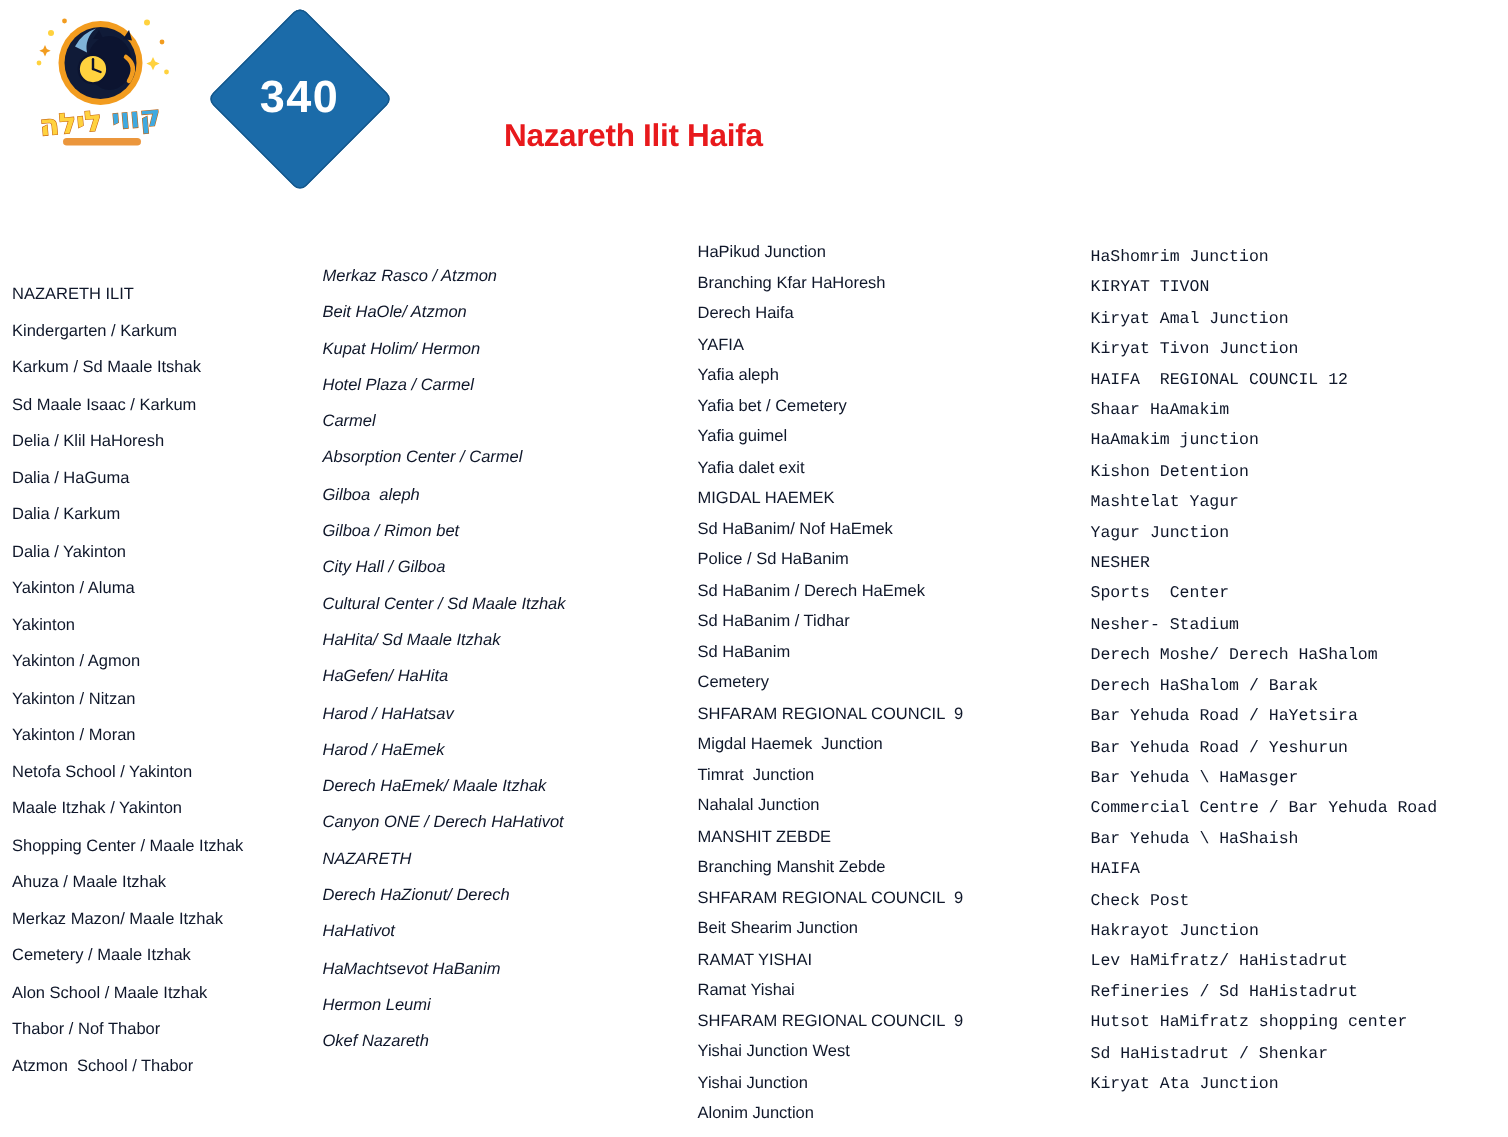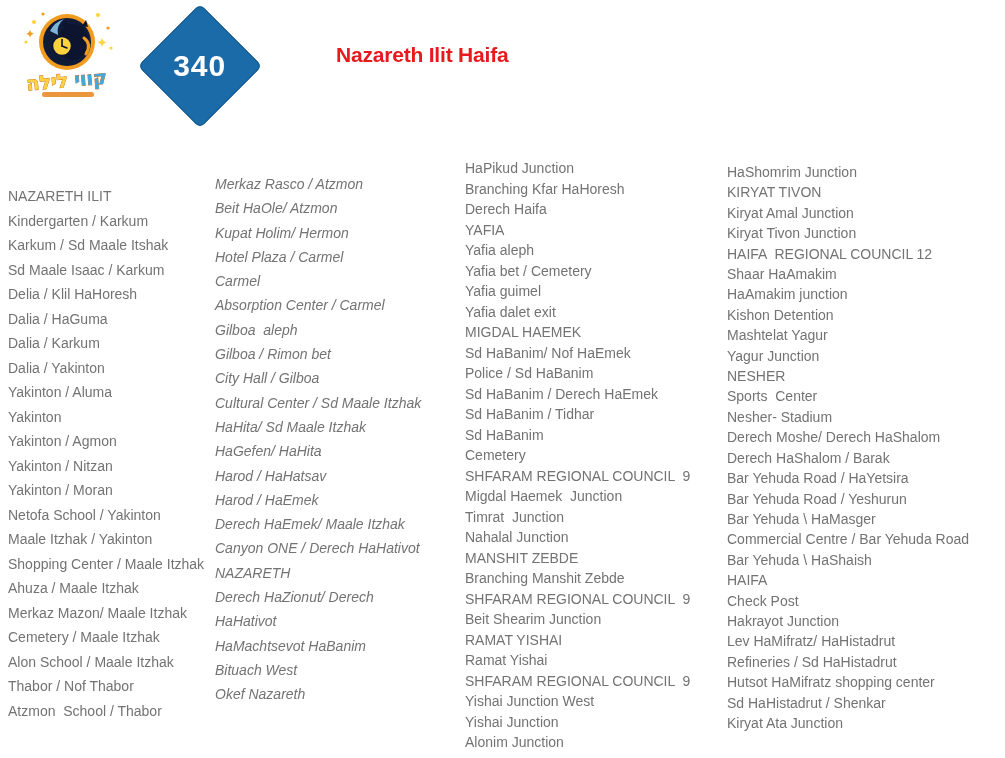--- a/index.html
+++ b/index.html
@@ -23,32 +23,32 @@
   }
   .route-diamond .num{
     transform:rotate(-45deg);
     color:#ffffff;font-size:30px;font-weight:bold;letter-spacing:1px;
   }
   .title{
     position:absolute;top:43px;
     color:#e8191c;font-size:21px;font-weight:bold;white-space:pre;
     letter-spacing:-0.2px;
   }
-  .title.route-title{left:336px;}
+  .title.route-title{left:336px;margin-top:36px;}
   .title.operator{left:557px;}
   
   .col{
     position:absolute;
-    color:#737373;font-size:14px;white-space:pre;
+    color:#0f172a;font-size:11px;white-space:pre;
   }
   .col .stop{white-space:pre;}
   .col-1{left:8px;  top:184px;line-height:24.5px;}
   .col-2{left:215px;top:172px;line-height:24.3px;font-style:italic;}
   .col-3{left:465px;top:158px;line-height:20.5px;}
-  .col-4{left:727px;top:162px;line-height:20.4px;}
+  .col-4{left:727px;top:162px;line-height:20.4px;font-family:Liberation Mono, monospace;}
 </style>
 </head>
 <body>
 
 <div class="stage">
 
   <div class="logo">
     <svg width="110" height="100" viewBox="0 0 110 100">
 
       <circle cx="22" cy="16" r="2" fill="#ffd23e"></circle>
@@ -83,17 +83,17 @@
   </div>
 
   <div class="route-diamond">
     <span class="num">340</span>
   </div>
 
   <div class="title route-title">Nazareth Ilit Haifa</div>
 
   <div class="col col-1"><div class="stop">NAZARETH ILIT</div><div class="stop">Kindergarten / Karkum</div><div class="stop">Karkum / Sd Maale Itshak</div><div class="stop">Sd Maale Isaac / Karkum</div><div class="stop">Delia / Klil HaHoresh</div><div class="stop">Dalia / HaGuma</div><div class="stop">Dalia / Karkum</div><div class="stop">Dalia / Yakinton</div><div class="stop">Yakinton / Aluma</div><div class="stop">Yakinton</div><div class="stop">Yakinton / Agmon</div><div class="stop">Yakinton / Nitzan</div><div class="stop">Yakinton / Moran</div><div class="stop">Netofa School / Yakinton</div><div class="stop">Maale Itzhak / Yakinton</div><div class="stop">Shopping Center / Maale Itzhak</div><div class="stop">Ahuza / Maale Itzhak</div><div class="stop">Merkaz Mazon/ Maale Itzhak</div><div class="stop">Cemetery / Maale Itzhak</div><div class="stop">Alon School / Maale Itzhak</div><div class="stop">Thabor / Nof Thabor</div><div class="stop">Atzmon  School / Thabor</div></div>
   <div class="col col-2"><div class="stop">Merkaz Rasco / Atzmon</div><div class="stop">Beit HaOle/ Atzmon</div><div class="stop">Kupat Holim/ Hermon</div><div class="stop">Hotel Plaza / Carmel</div><div class="stop">Carmel</div><div class="stop">Absorption Center / Carmel</div><div class="stop">Gilboa  aleph</div><div class="stop">Gilboa / Rimon bet</div><div class="stop">City Hall / Gilboa</div><div class="stop">Cultural Center / Sd Maale Itzhak</div><div class="stop">HaHita/ Sd Maale Itzhak</div><div class="stop">HaGefen/ HaHita</div><div class="stop">Harod / HaHatsav</div><div class="stop">Harod / HaEmek</div><div class="stop">Derech HaEmek/ Maale Itzhak</div><div class="stop">Canyon ONE / Derech HaHativot</div><div class="stop">NAZARETH</div><div class="stop">Derech HaZionut/ Derech
-HaHativot</div><div class="stop">HaMachtsevot HaBanim</div><div class="stop">Bituach West</div><div class="stop">Okef Nazareth</div></div>
+HaHativot</div><div class="stop">HaMachtsevot HaBanim</div><div class="stop">Hermon Leumi</div><div class="stop">Okef Nazareth</div></div>
   <div class="col col-3"><div class="stop">HaPikud Junction</div><div class="stop">Branching Kfar HaHoresh</div><div class="stop">Derech Haifa</div><div class="stop">YAFIA</div><div class="stop">Yafia aleph</div><div class="stop">Yafia bet / Cemetery</div><div class="stop">Yafia guimel</div><div class="stop">Yafia dalet exit</div><div class="stop">MIGDAL HAEMEK</div><div class="stop">Sd HaBanim/ Nof HaEmek</div><div class="stop">Police / Sd HaBanim</div><div class="stop">Sd HaBanim / Derech HaEmek</div><div class="stop">Sd HaBanim / Tidhar</div><div class="stop">Sd HaBanim</div><div class="stop">Cemetery</div><div class="stop">SHFARAM REGIONAL COUNCIL  9</div><div class="stop">Migdal Haemek  Junction</div><div class="stop">Timrat  Junction</div><div class="stop">Nahalal Junction</div><div class="stop">MANSHIT ZEBDE</div><div class="stop">Branching Manshit Zebde</div><div class="stop">SHFARAM REGIONAL COUNCIL  9</div><div class="stop">Beit Shearim Junction</div><div class="stop">RAMAT YISHAI</div><div class="stop">Ramat Yishai</div><div class="stop">SHFARAM REGIONAL COUNCIL  9</div><div class="stop">Yishai Junction West</div><div class="stop">Yishai Junction</div><div class="stop">Alonim Junction</div></div>
   <div class="col col-4"><div class="stop">HaShomrim Junction</div><div class="stop">KIRYAT TIVON</div><div class="stop">Kiryat Amal Junction</div><div class="stop">Kiryat Tivon Junction</div><div class="stop">HAIFA  REGIONAL COUNCIL 12</div><div class="stop">Shaar HaAmakim</div><div class="stop">HaAmakim junction</div><div class="stop">Kishon Detention</div><div class="stop">Mashtelat Yagur</div><div class="stop">Yagur Junction</div><div class="stop">NESHER</div><div class="stop">Sports  Center</div><div class="stop">Nesher- Stadium</div><div class="stop">Derech Moshe/ Derech HaShalom</div><div class="stop">Derech HaShalom / Barak</div><div class="stop">Bar Yehuda Road / HaYetsira</div><div class="stop">Bar Yehuda Road / Yeshurun</div><div class="stop">Bar Yehuda \ HaMasger</div><div class="stop">Commercial Centre / Bar Yehuda Road</div><div class="stop">Bar Yehuda \ HaShaish</div><div class="stop">HAIFA</div><div class="stop">Check Post</div><div class="stop">Hakrayot Junction</div><div class="stop">Lev HaMifratz/ HaHistadrut</div><div class="stop">Refineries / Sd HaHistadrut</div><div class="stop">Hutsot HaMifratz shopping center</div><div class="stop">Sd HaHistadrut / Shenkar</div><div class="stop">Kiryat Ata Junction</div></div>
 
 </div>
 
 </body></html>

